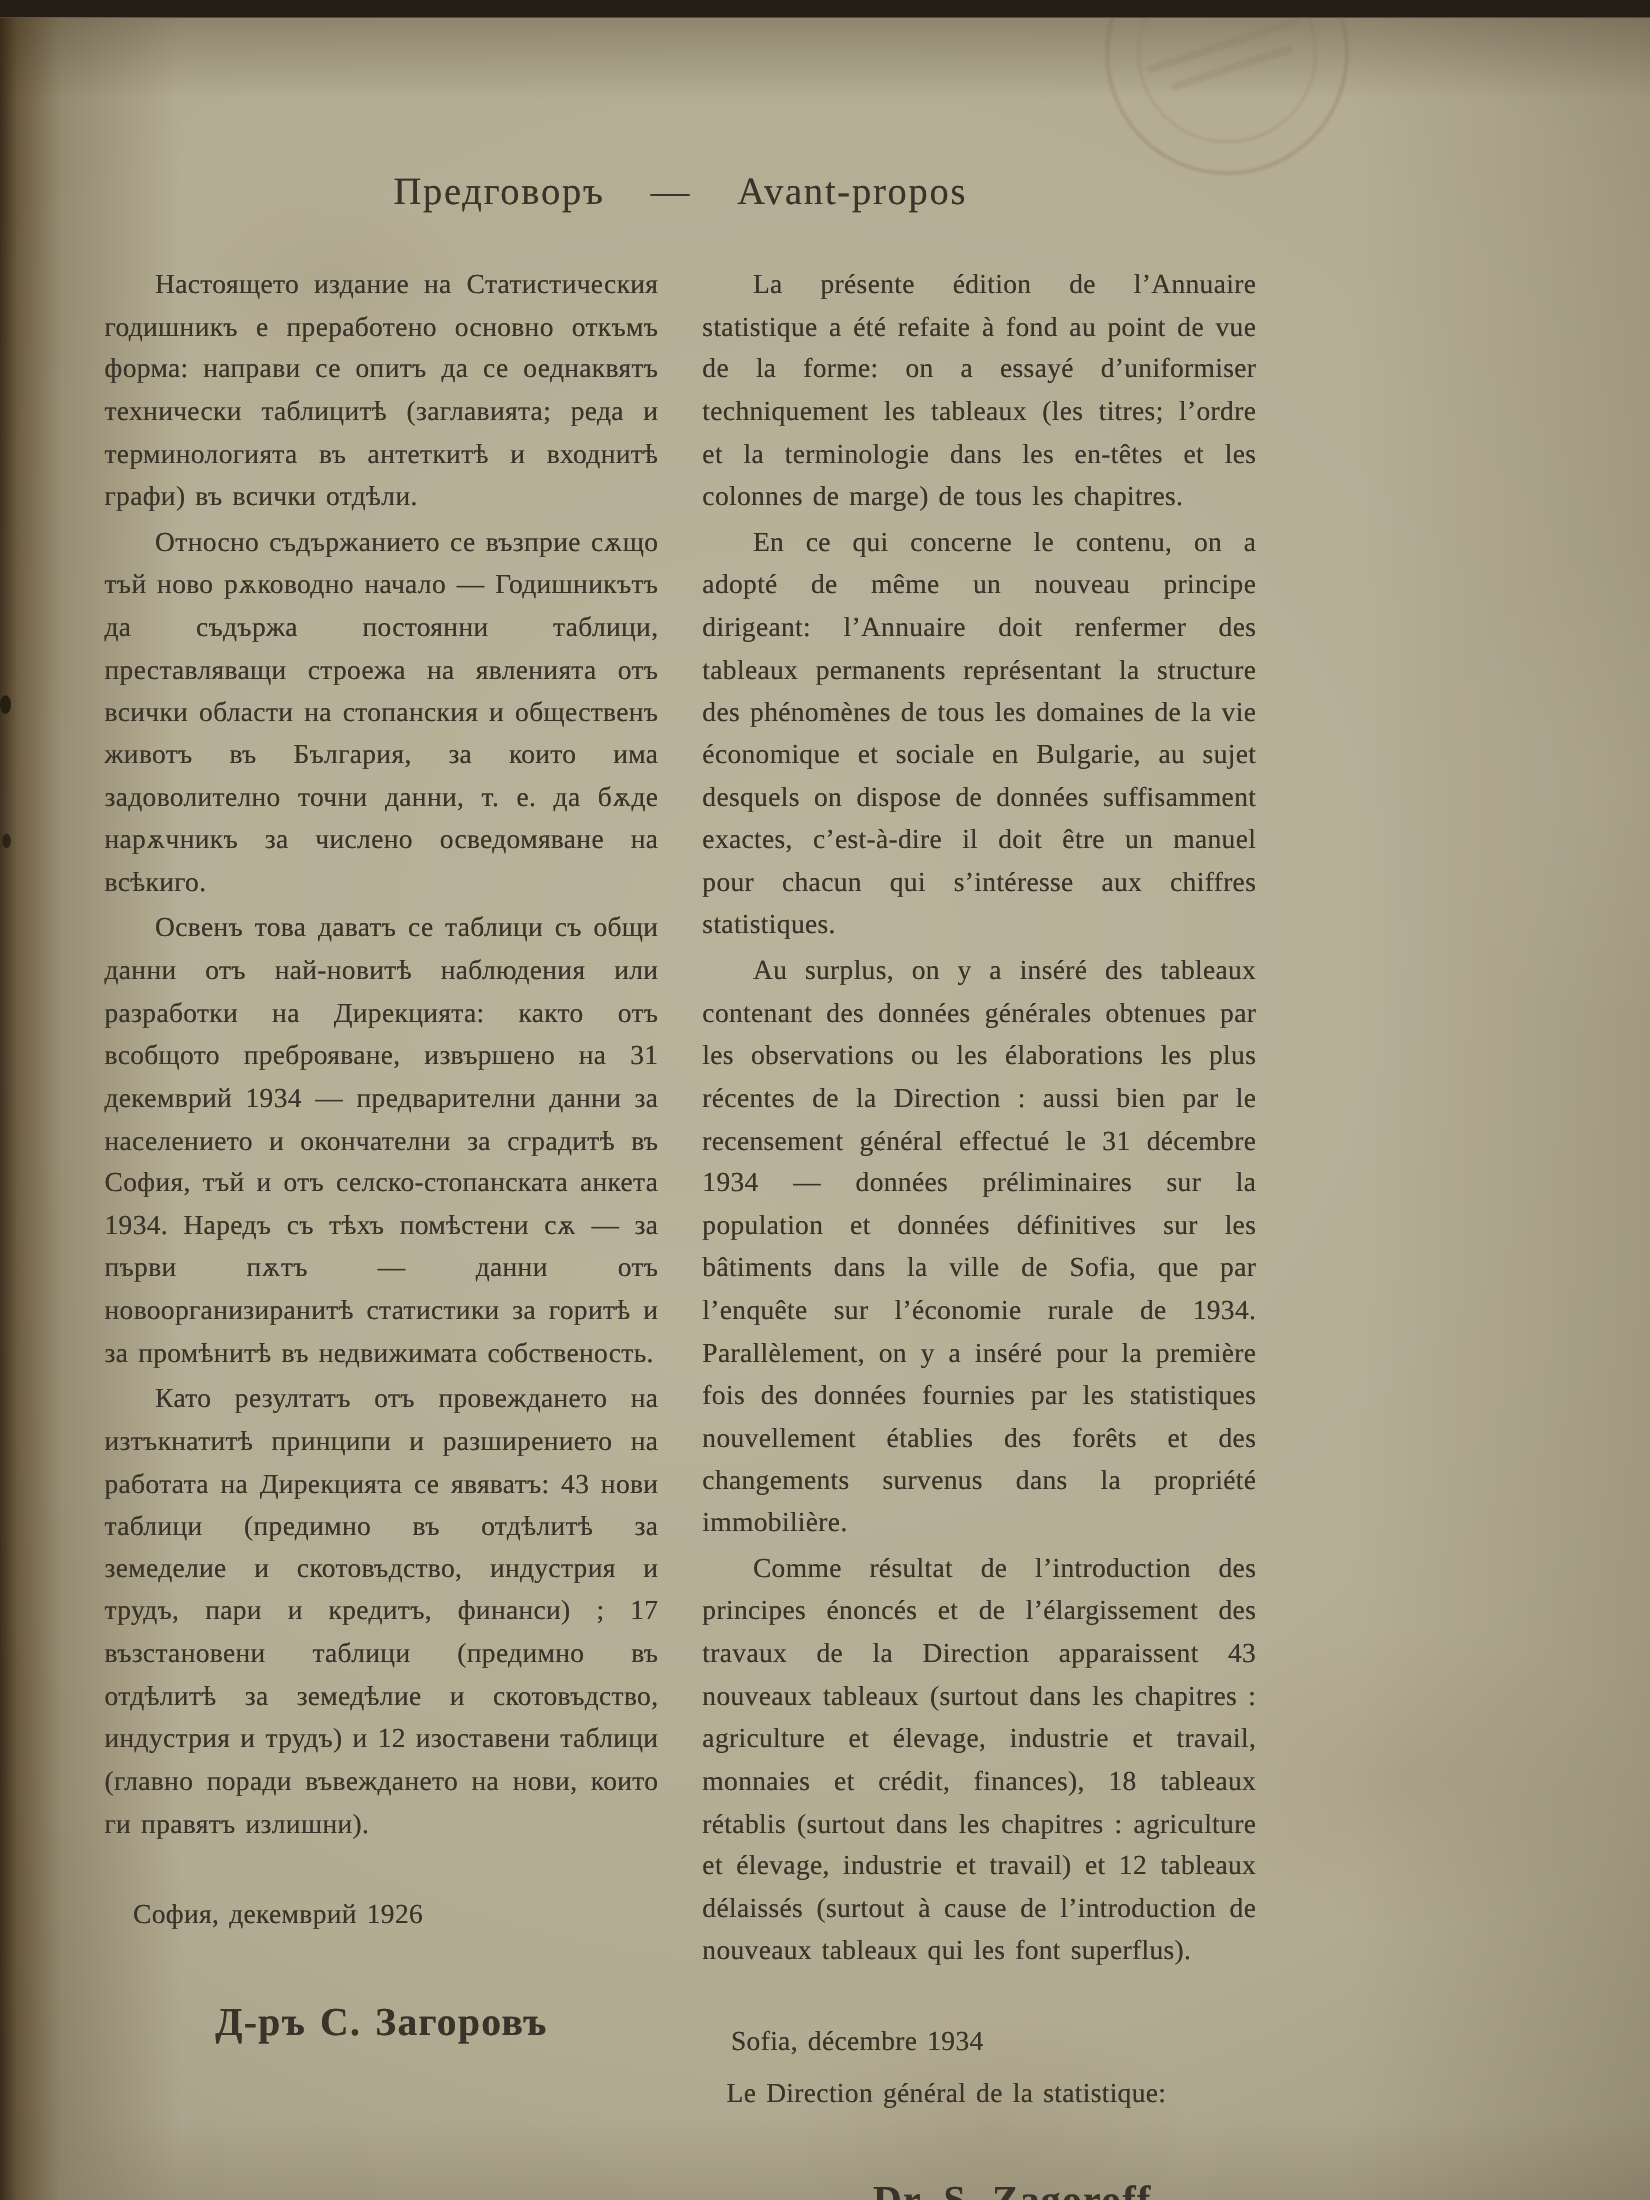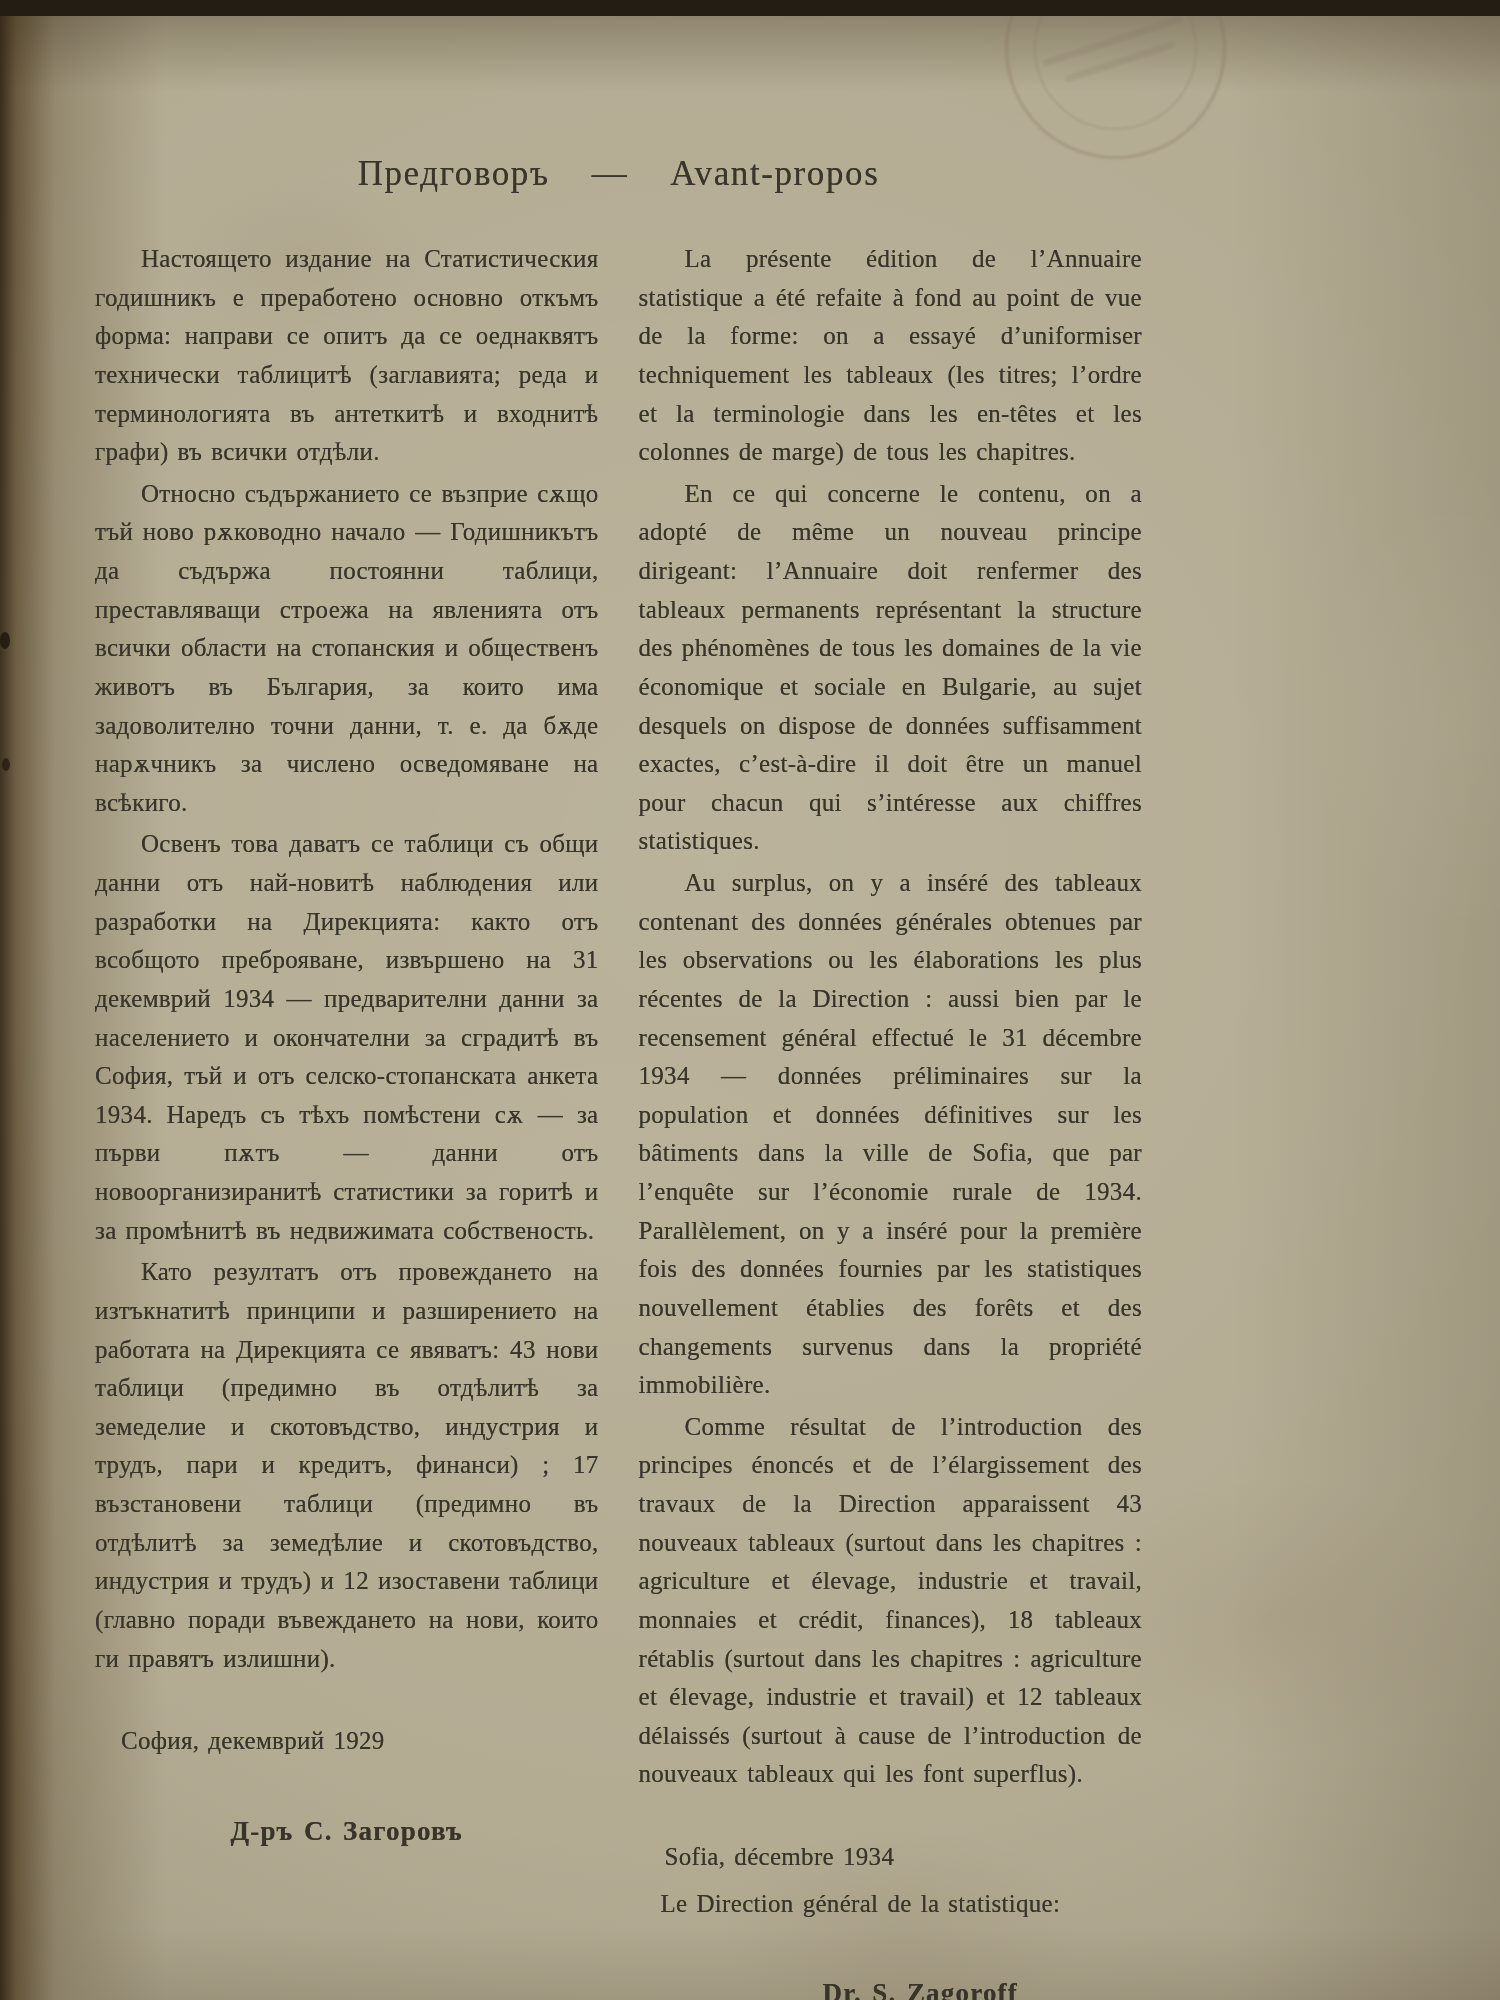--- a/index.html
+++ b/index.html
@@ -108,21 +108,21 @@
   .signoff {
     margin-top: 8px !important;
     text-indent: 22px !important;
     text-align: left;
   }
   .signature {
     margin-top: 50px !important;
     text-indent: 0 !important;
     text-align: center;
     font-weight: bold;
-    font-size: 27px;
+    font-size: 36px;
     letter-spacing: 1.2px;
   }
   .col-fr .signature { padding-left: 60px; }
 </style>
 </head>
 <body>
 
 <div class="scan">
 
   <div class="texture"></div>
@@ -142,21 +142,21 @@
       <span>Предговоръ</span><span class="sep">—</span><span>Avant-propos</span>
     </h1>
 
     <div class="columns">
 
       <div class="col col-bg" lang="bg">
         <p>Настоящето издание на Статистическия годишникъ е преработено основно откъмъ форма: направи се опитъ да се оеднаквятъ технически таблицитѣ (заглавията; реда и терминологията въ антеткитѣ и входнитѣ графи) въ всички отдѣли.</p>
         <p>Относно съдържанието се възприе сѫщо тъй ново рѫководно начало — Годишникътъ да съдържа постоянни таблици, преставляващи строежа на явленията отъ всички области на стопанския и общественъ животъ въ България, за които има задоволително точни данни, т. е. да бѫде нарѫчникъ за числено осведомяване на всѣкиго.</p>
         <p>Освенъ това даватъ се таблици съ общи данни отъ най-новитѣ наблюдения или разработки на Дирекцията: както отъ всобщото преброяване, извършено на 31 декемврий 1934 — предварителни данни за населението и окончателни за сградитѣ въ София, тъй и отъ селско-стопанската анкета 1934. Наредъ съ тѣхъ помѣстени сѫ — за първи пѫтъ — данни отъ новоорганизиранитѣ статистики за горитѣ и за промѣнитѣ въ недвижимата собственость.</p>
         <p>Като резултатъ отъ провеждането на изтъкнатитѣ принципи и разширението на работата на Дирекцията се явяватъ: 43 нови таблици (предимно въ отдѣлитѣ за земеделие и скотовъдство, индустрия и трудъ, пари и кредитъ, финанси) ; 17 възстановени таблици (предимно въ отдѣлитѣ за земедѣлие и скотовъдство, индустрия и трудъ) и 12 изоставени таблици (главно поради въвеждането на нови, които ги правятъ излишни).</p>
-        <p class="dateline">София, декемврий 1929</p>
+        <p class="dateline">София, декемврий 1926</p>
         <p class="signature">Д-ръ С. Загоровъ</p>
       </div>
 
       <div class="col col-fr" lang="fr">
         <p>La présente édition de l’Annuaire statistique a été refaite à fond au point de vue de la forme: on a essayé d’uniformiser techniquement les tableaux (les titres; l’ordre et la terminologie dans les en-têtes et les colonnes de marge) de tous les chapitres.</p>
         <p>En ce qui concerne le contenu, on a adopté de même un nouveau principe dirigeant: l’Annuaire doit renfermer des tableaux permanents représentant la structure des phénomènes de tous les domaines de la vie économique et sociale en Bulgarie, au sujet desquels on dispose de données suffisamment exactes, c’est-à-dire il doit être un manuel pour chacun qui s’intéresse aux chiffres statistiques.</p>
         <p>Au surplus, on y a inséré des tableaux contenant des données générales obtenues par les observations ou les élaborations les plus récentes de la Direction : aussi bien par le recensement général effectué le 31 décembre 1934 — données préliminaires sur la population et données définitives sur les bâtiments dans la ville de Sofia, que par l’enquête sur l’économie rurale de 1934. Parallèlement, on y a inséré pour la première fois des données fournies par les statistiques nouvellement établies des forêts et des changements survenus dans la propriété immobilière.</p>
         <p>Comme résultat de l’introduction des principes énoncés et de l’élargissement des travaux de la Direction apparaissent 43 nouveaux tableaux (surtout dans les chapitres : agriculture et élevage, industrie et travail, monnaies et crédit, finances), 18 tableaux rétablis (surtout dans les chapitres : agriculture et élevage, industrie et travail) et 12 tableaux délaissés (surtout à cause de l’introduction de nouveaux tableaux qui les font superflus).</p>
         <p class="dateline">Sofia, décembre 1934</p>
         <p class="signoff">Le Direction général de la statistique:</p>

